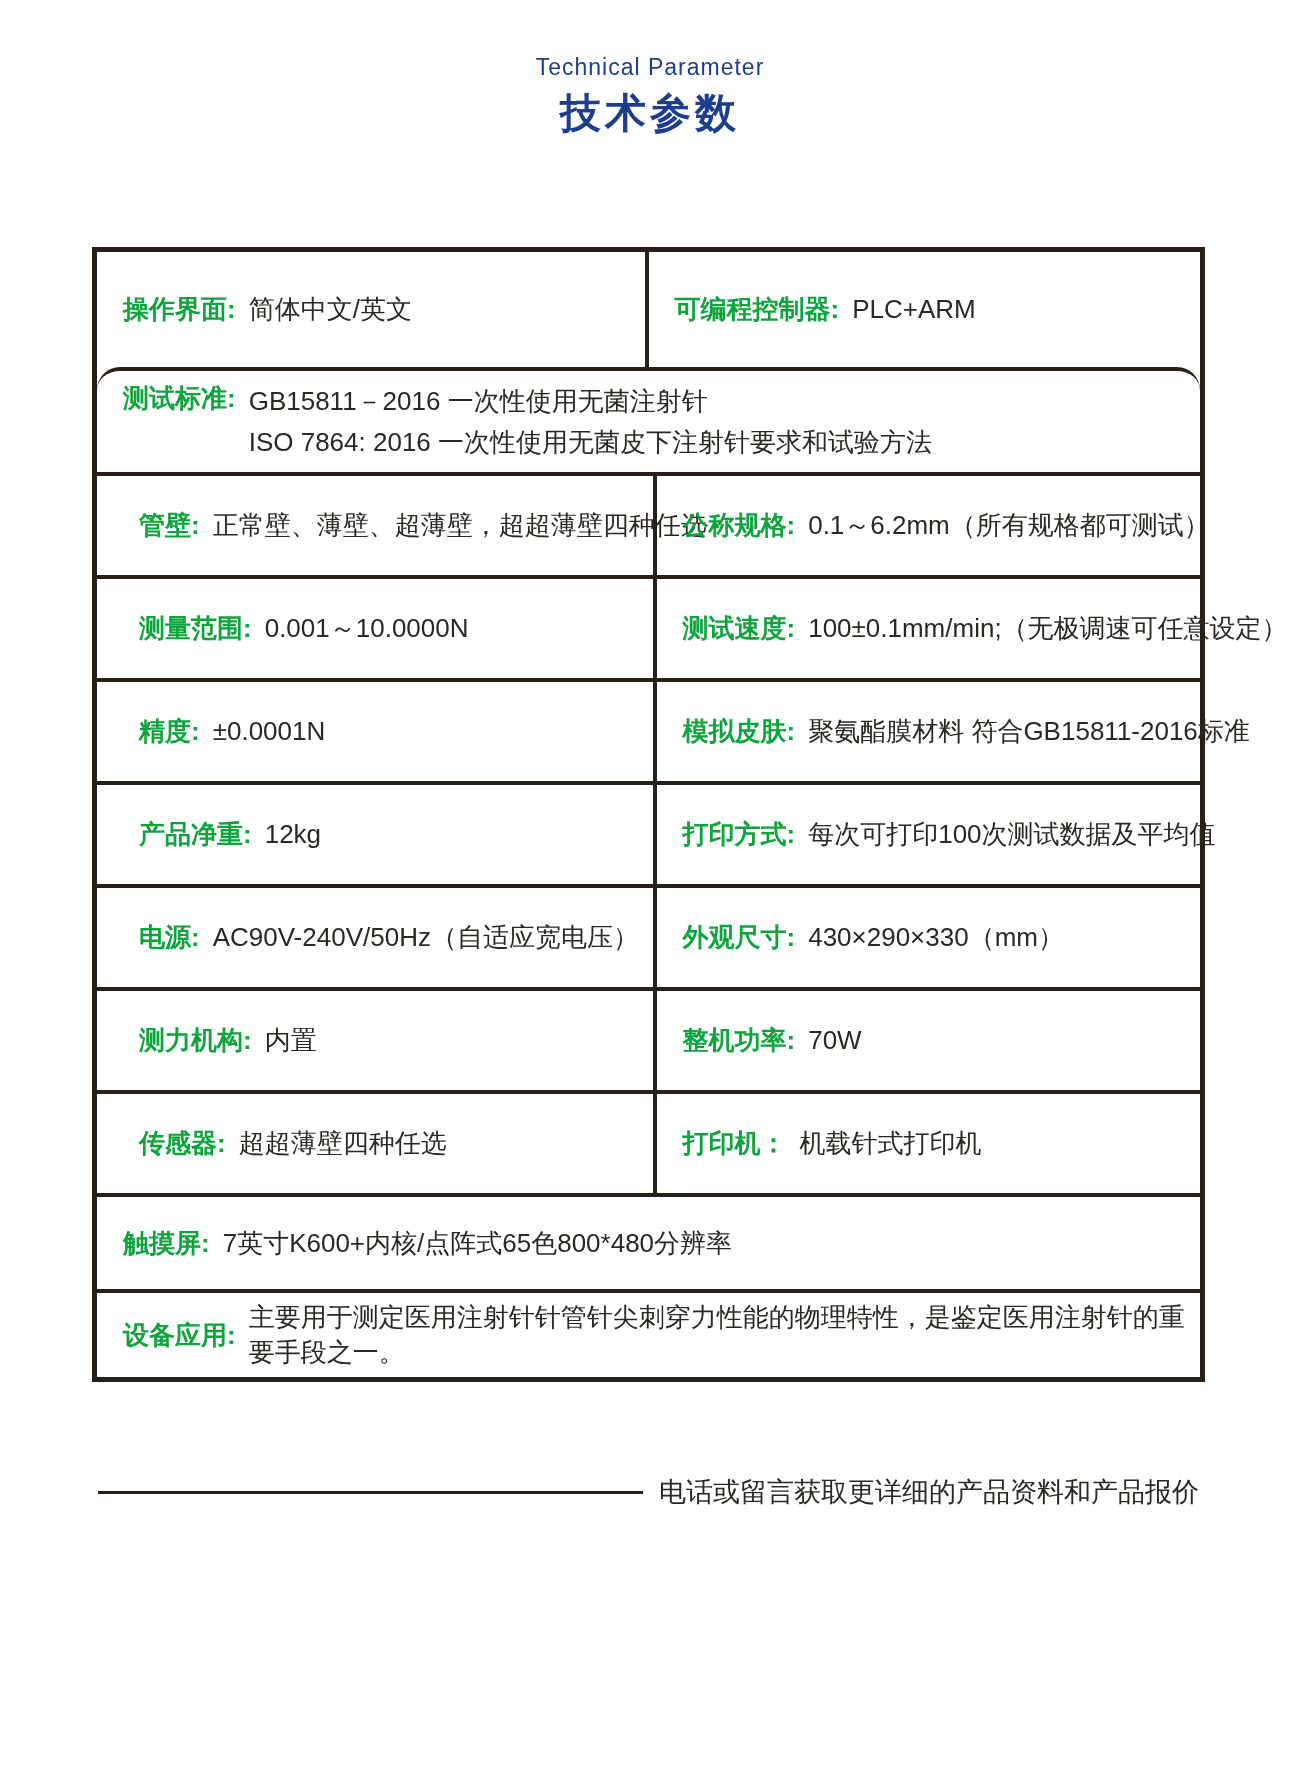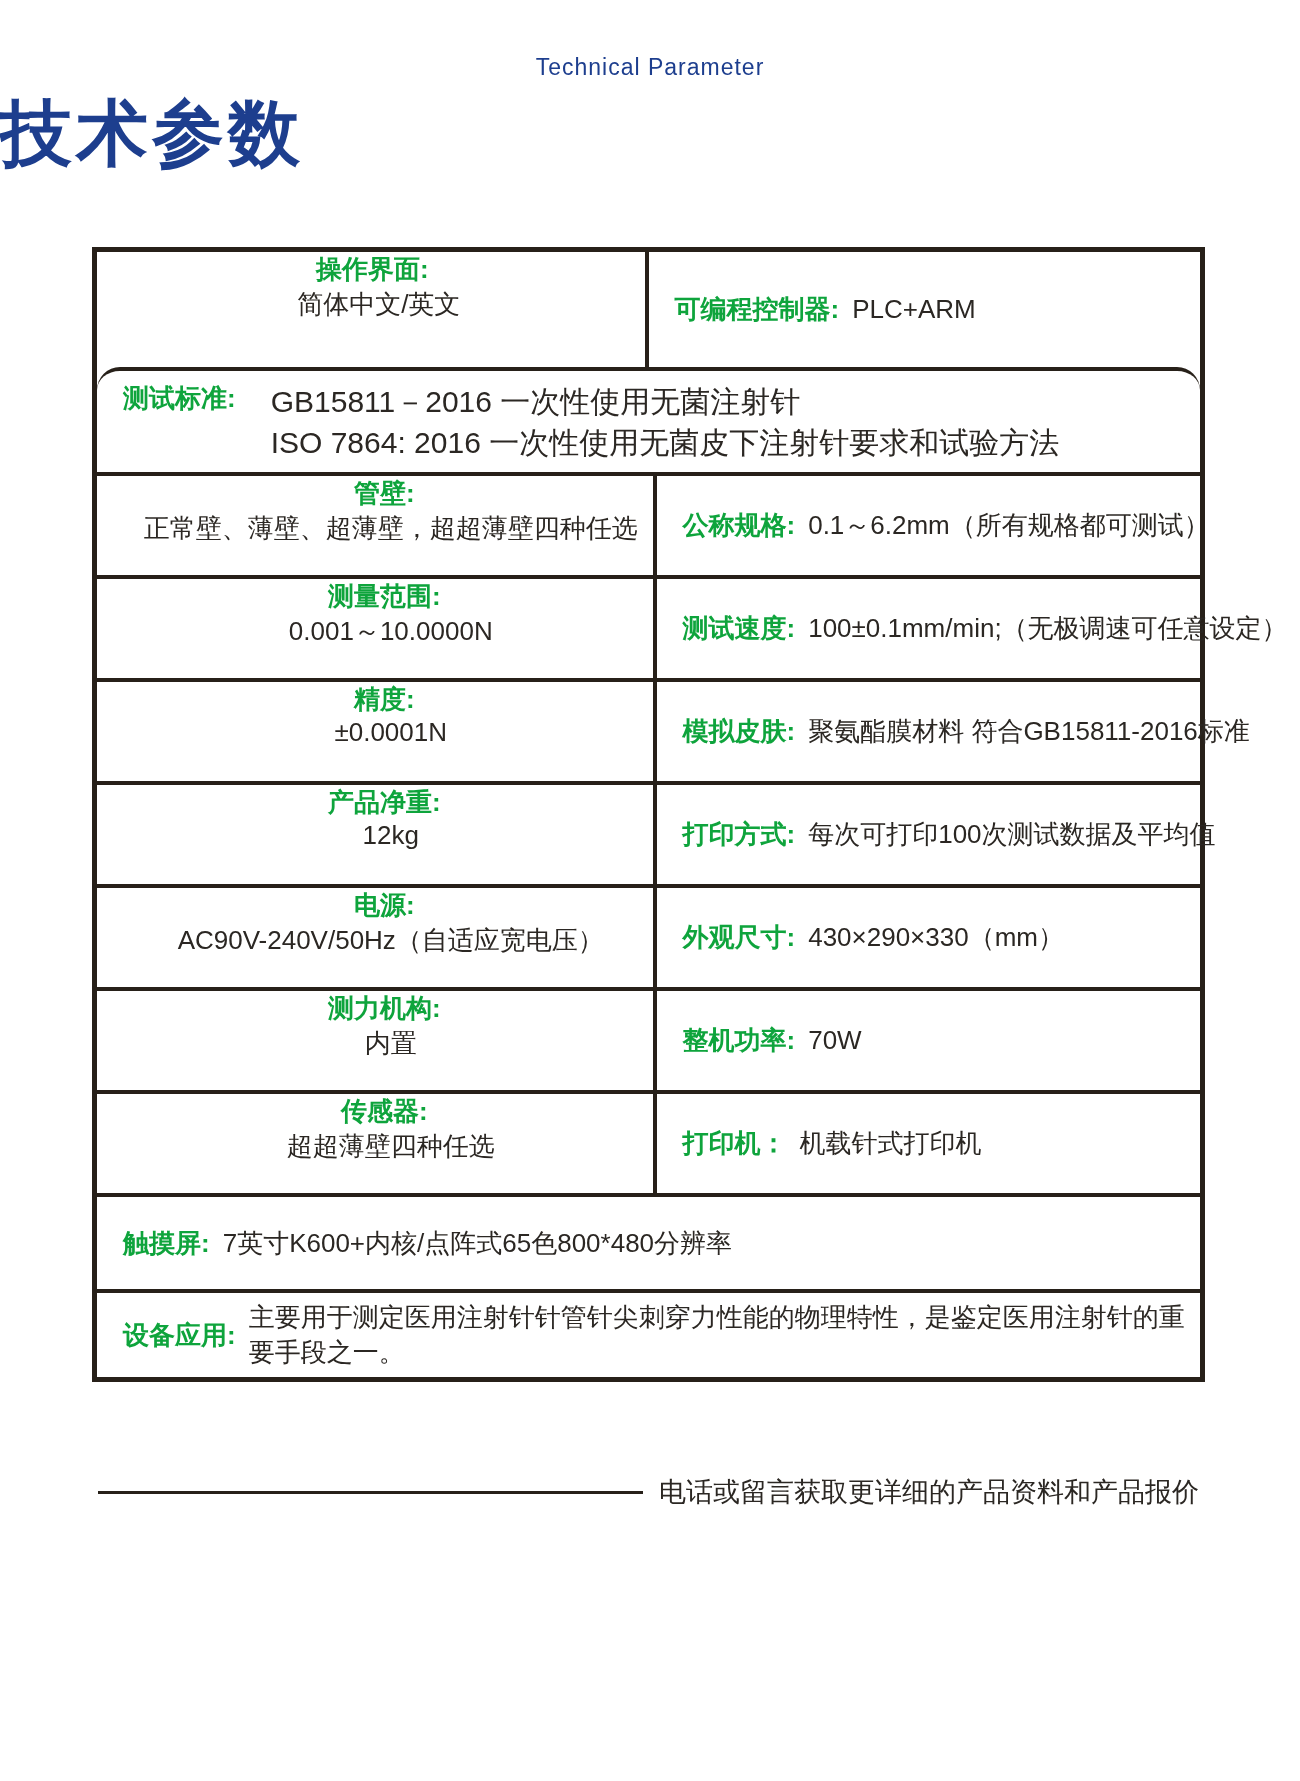--- a/index.html
+++ b/index.html
@@ -19,63 +19,63 @@
     overflow:hidden;
   }
   .subtitle-en{
     position:absolute;top:54px;left:0;width:100%;
     text-align:center;
     font-size:23px;font-weight:400;color:var(--blue);
     letter-spacing:1px;
   }
   .title-cn{
     position:absolute;top:86px;left:0;width:100%;
-    text-align:left;
-    font-size:72px;font-weight:800;color:var(--blue);
+    text-align:center;
+    font-size:41px;font-weight:800;color:var(--blue);
     letter-spacing:4px;
   }
   .param-table{
     position:absolute;left:92px;top:247px;width:1113px;
     border:5px solid var(--dark);
     background:#fff;
   }
   .t-row{
     display:flex;
     border-top:4px solid var(--dark);
   }
   .t-row:first-child{border-top:none;}
   .cell{
     width:50%;
     display:flex;
     align-items:center;
     padding-left:26px;
     padding-right:10px;
   }
-  .cell.left-cell{border-right:4px solid var(--dark);flex-direction:column;}
+  .cell.left-cell{border-right:4px solid var(--dark);}
   .cell.full-cell{width:100%;}
   .r1{min-height:115px;}
   .r2{min-height:105px;border-radius:23px;}
   .rmid{min-height:103px;padding-left:16px;}
   .r10{min-height:96px;}
   .r11{min-height:88px;}
   .label{
     color:var(--green);
     font-weight:700;
     font-size:26px;
     white-space:nowrap;
     margin-right:13px;
     flex:0 0 auto;
   }
   .value{
     color:var(--text);
     font-size:26px;
     white-space:nowrap;
   }
   .vtop{display:flex;align-items:flex-start;}
-  .lines{font-size:30px;color:var(--text);line-height:41px;white-space:nowrap;margin-left:22px;}
+  .lines{font-size:26px;color:var(--text);line-height:41px;white-space:nowrap;}
   .r11 .value{white-space:normal;}
   .footer{
     position:absolute;left:98px;top:1474px;width:1110px;
     display:flex;align-items:center;
   }
   .footer-rule{
     width:545px;height:3px;background:var(--dark);
     flex:0 0 auto;margin-right:16px;
   }
   .footer-note{

